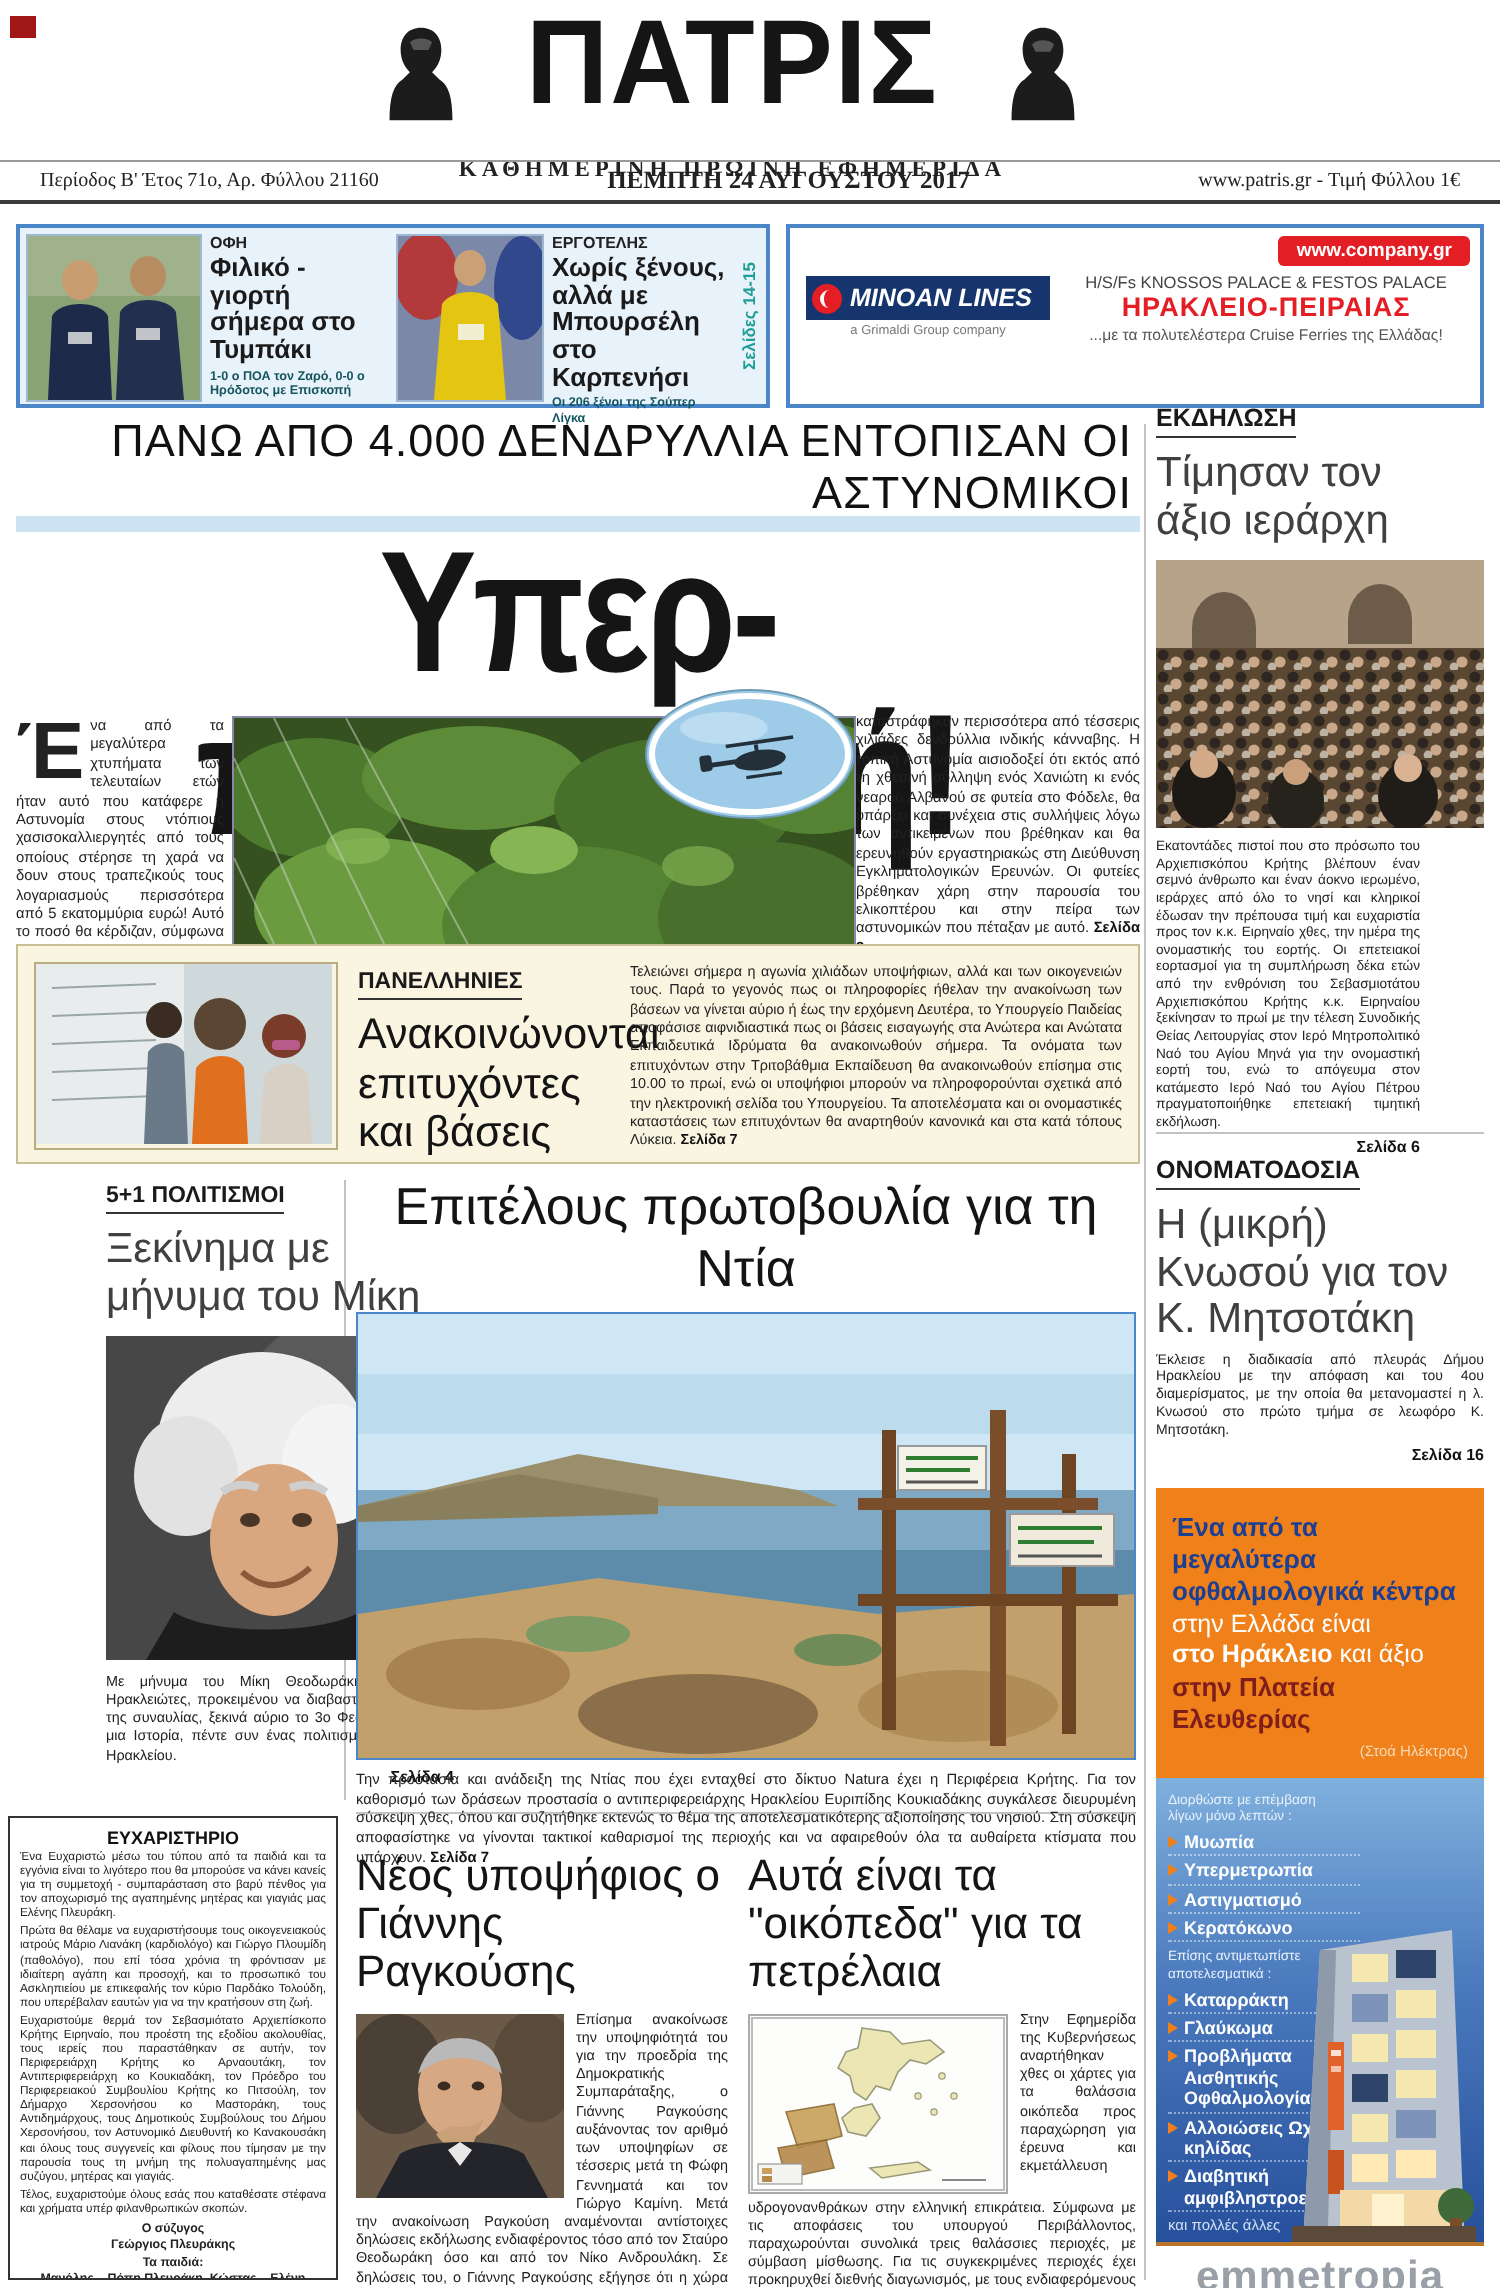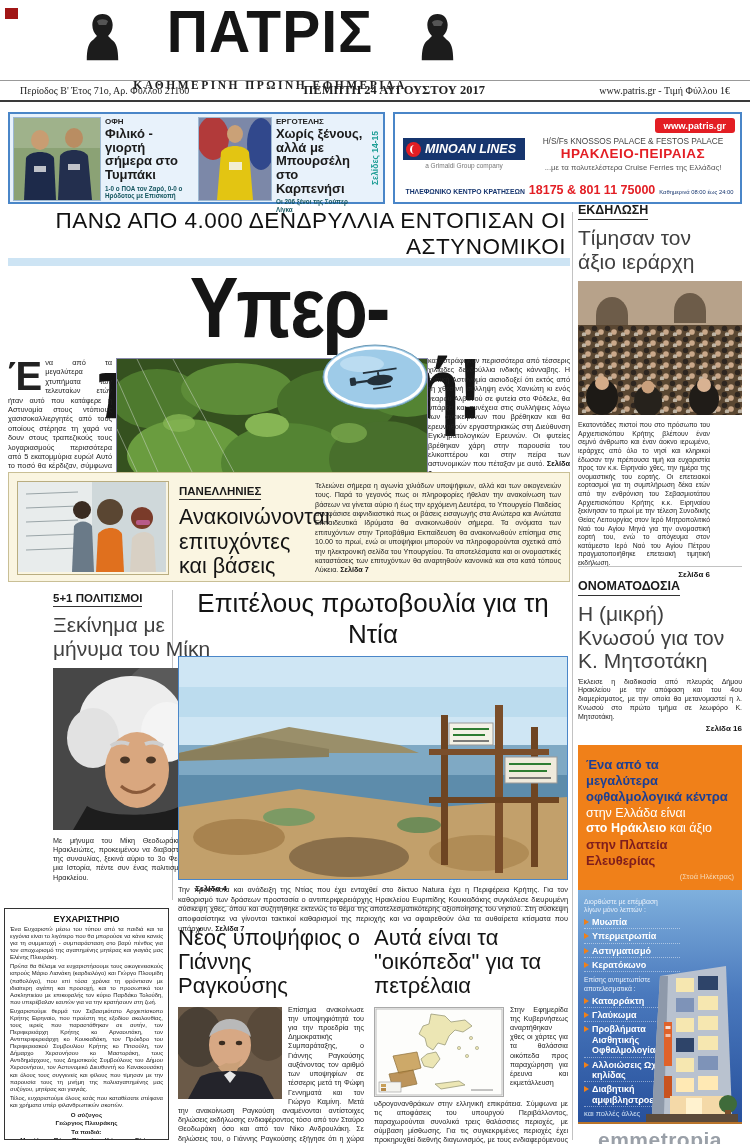--- a/index.html
+++ b/index.html
@@ -2,21 +2,21 @@
 <html lang="el"><head>
 <meta charset="utf-8">
 <style>
   html,body{margin:0;padding:0;background:#e9e9e9;}
   .page{position:relative;width:750px;height:1144px;background:#fff;margin:0 auto;
         font-family:"Liberation Sans",sans-serif;color:#111;overflow:hidden;}
   .abs{position:absolute;}
 
   
   .corner-mark{left:5px;top:8px;width:13px;height:11px;background:#a11616;}
-  .masthead-group{left:0;top:2px;width:540px;display:flex;justify-content:center;align-items:flex-start;gap:12px;}
+  .masthead-group{left:0;top:2px;width:540px;display:flex;justify-content:flex-end;align-items:flex-start;}
   .mast-title{font-weight:900;font-size:57px;line-height:1;letter-spacing:1px;transform:scaleY(1.05);transform-origin:top;color:#151515;text-align:center;}
   .mast-sub{font-family:"Liberation Serif",serif;font-weight:700;font-size:11.5px;letter-spacing:2.5px;text-align:center;margin-top:20px;color:#222;}
   .portrait{width:37px;height:54px;margin-top:8px;}
   .dateline{left:0;top:80px;width:750px;height:22px;border-top:1px solid #999;border-bottom:2px solid #3a3a3a;
             display:flex;justify-content:space-between;align-items:center;padding:0 20px;box-sizing:border-box;
             font-family:"Liberation Serif",serif;font-size:10px;color:#222;}
   .dateline .date{font-weight:700;font-size:12.5px;}
 
   
   .teaser-left{left:8px;top:112px;width:377px;height:92px;border:2px solid #4a86c8;background:#e8f2fb;
@@ -174,37 +174,32 @@
     </svg>
     <div class="tcol">
       <div class="tkicker">ΕΡΓΟΤΕΛΗΣ</div>
       <div class="thead">Χωρίς ξένους, αλλά με Μπουρσέλη στο Καρπενήσι</div>
       <div class="tsub">Οι 206 ξένοι της Σούπερ Λίγκα</div>
     </div>
     <div class="pages-vert">Σελίδες 14-15</div>
   </div>
 
   <div class="teaser-right">
-    <div class="minoan-badge">www.patris.gr</div>
+    <div class="minoan-badge">www.company.gr</div>
     <div class="minoan-logoblk">
       <div class="minoan-logo">
         <span class="minoan-ball"></span>
         <span>MINOAN LINES</span>
       </div>
       <div class="minoan-sub">a Grimaldi Group company</div>
     </div>
     <div class="minoan-lines">
       <div class="mn1">H/S/Fs KNOSSOS PALACE &amp; FESTOS PALACE</div>
       <div class="mnroute">ΗΡΑΚΛΕΙΟ-ΠΕΙΡΑΙΑΣ</div>
       <div class="mn2">...με τα πολυτελέστερα Cruise Ferries της Ελλάδας!</div>
-    </div>
-    <div class="minoan-bottom">
-      <span class="mnlbl">ΤΗΛΕΦΩΝΙΚΟ ΚΕΝΤΡΟ ΚΡΑΤΗΣΕΩΝ</span>
-      <span class="mnphone">18175 &amp; 801 11 75000</span>
-      <span class="mnhours">Καθημερινά 08:00 έως 24:00</span>
     </div>
   </div>
 
   <div class="lead">
     <div class="lead-kicker-wrap">
       <span class="lead-kicker">ΠΑΝΩ ΑΠΟ 4.000 ΔΕΝΔΡΥΛΛΙΑ ΕΝΤΟΠΙΣΑΝ ΟΙ ΑΣΤΥΝΟΜΙΚΟΙ</span>
     </div>
     <div class="lead-head">Υπερ-παραγωγή!</div>
     <div class="lead-body">
       <div class="lead-col-l bodytxt">

